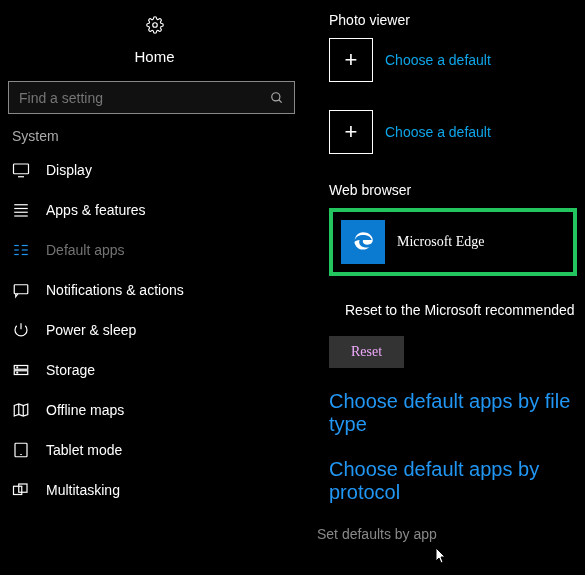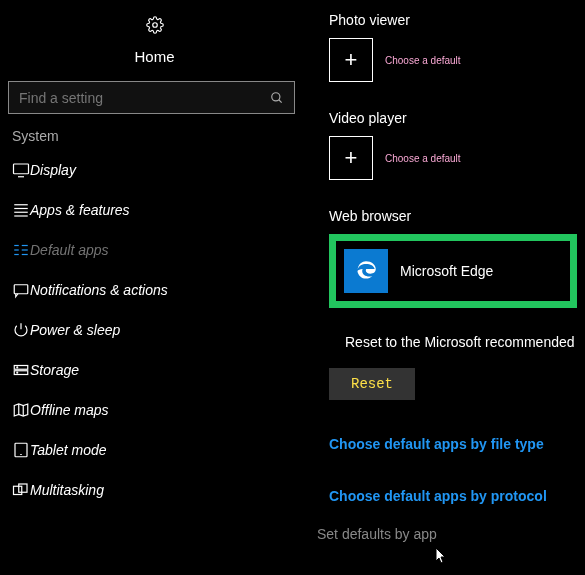--- a/index.html
+++ b/index.html
@@ -44,72 +44,72 @@
   }
   .search-box .sicon { color: #aaa; }
   .section-title {
     color: #aaa;
     font-size: 14px;
     margin: 8px 0 6px 4px;
   }
   .nav-item {
     display: flex;
     align-items: center;
+    gap: 16px;
     padding: 11px 4px;
     cursor: pointer;
-    font-style: italic;
   }
   .nav-item .icon-slot { width: 18px; display: flex; justify-content: center; }
   .nav-item.active { color: #737373; }
   .nav-item.active svg { stroke: #2196f3; fill: none; }
   
   .cat-label { font-size: 14px; color: #fff; margin-bottom: 10px; }
   .cat-block { margin-left: 28px; margin-bottom: 28px; }
   .choose-row { display: flex; align-items: center; gap: 12px; }
   .plus-box {
     width: 44px; height: 44px;
     border: 1px solid #fff;
     display: flex; align-items: center; justify-content: center;
     font-size: 22px;
   }
-  .choose-text { font-size: 10px; color: #f9a8d4; }
+  .choose-text { font-size: 14px; color: #0ea5e9; }
 
   .browser-selected {
-    border: 7px solid #22c55e;
+    border: 4px solid #22c55e;
     display: flex;
     align-items: center;
     gap: 12px;
     padding: 8px 8px;
     width: 248px;
     margin-left: 28px;
+    font-family: Liberation Serif, serif;
   }
   .edge-tile {
     width: 44px; height: 44px;
     background: #0b7ad1;
     display: flex; align-items: center; justify-content: center;
   }
   .reset-row { margin-left: 44px; margin-top: 26px; margin-bottom: 10px; font-size: 14px; }
   .reset-btn {
     background: #333;
-    color: #fde047;
+    color: #f0abfc;
     border: none;
     padding: 8px 22px;
     font-size: 14px;
-    font-family: Liberation Mono, monospace;
+    font-family: Liberation Serif, serif;
     margin-left: 28px;
     margin-top: 8px;
     cursor: pointer;
   }
   .link-item {
     color: #2196f3;
     margin-left: 28px;
-    margin-top: 36px;
-    font-size: 14px;
-    cursor: pointer;
-    font-weight: bold;
+    margin-top: 22px;
+    font-size: 20px;
+    cursor: pointer;
   }
   .muted-link {
     color: #888;
     margin-left: 16px;
     margin-top: 22px;
     font-size: 14px;
     cursor: pointer;
   }
   .cursor {
     position: absolute;
@@ -249,21 +249,20 @@
   <div class="content">
     <div class="cat-block">
       <div class="cat-label">Photo viewer</div>
       <div class="choose-row">
         <div class="plus-box">+</div>
         <div class="choose-text">Choose a default</div>
       </div>
     </div>
 
     <div class="cat-block">
-      <div class="cat-label">Video player</div>
       <div class="choose-row">
         <div class="plus-box">+</div>
         <div class="choose-text">Choose a default</div>
       </div>
     </div>
 
     <div class="cat-label" style="margin-left:28px">Web browser</div>
     <div class="browser-selected">
       <div class="edge-tile">
         <svg width="26" height="26" viewBox="0 0 24 24">

